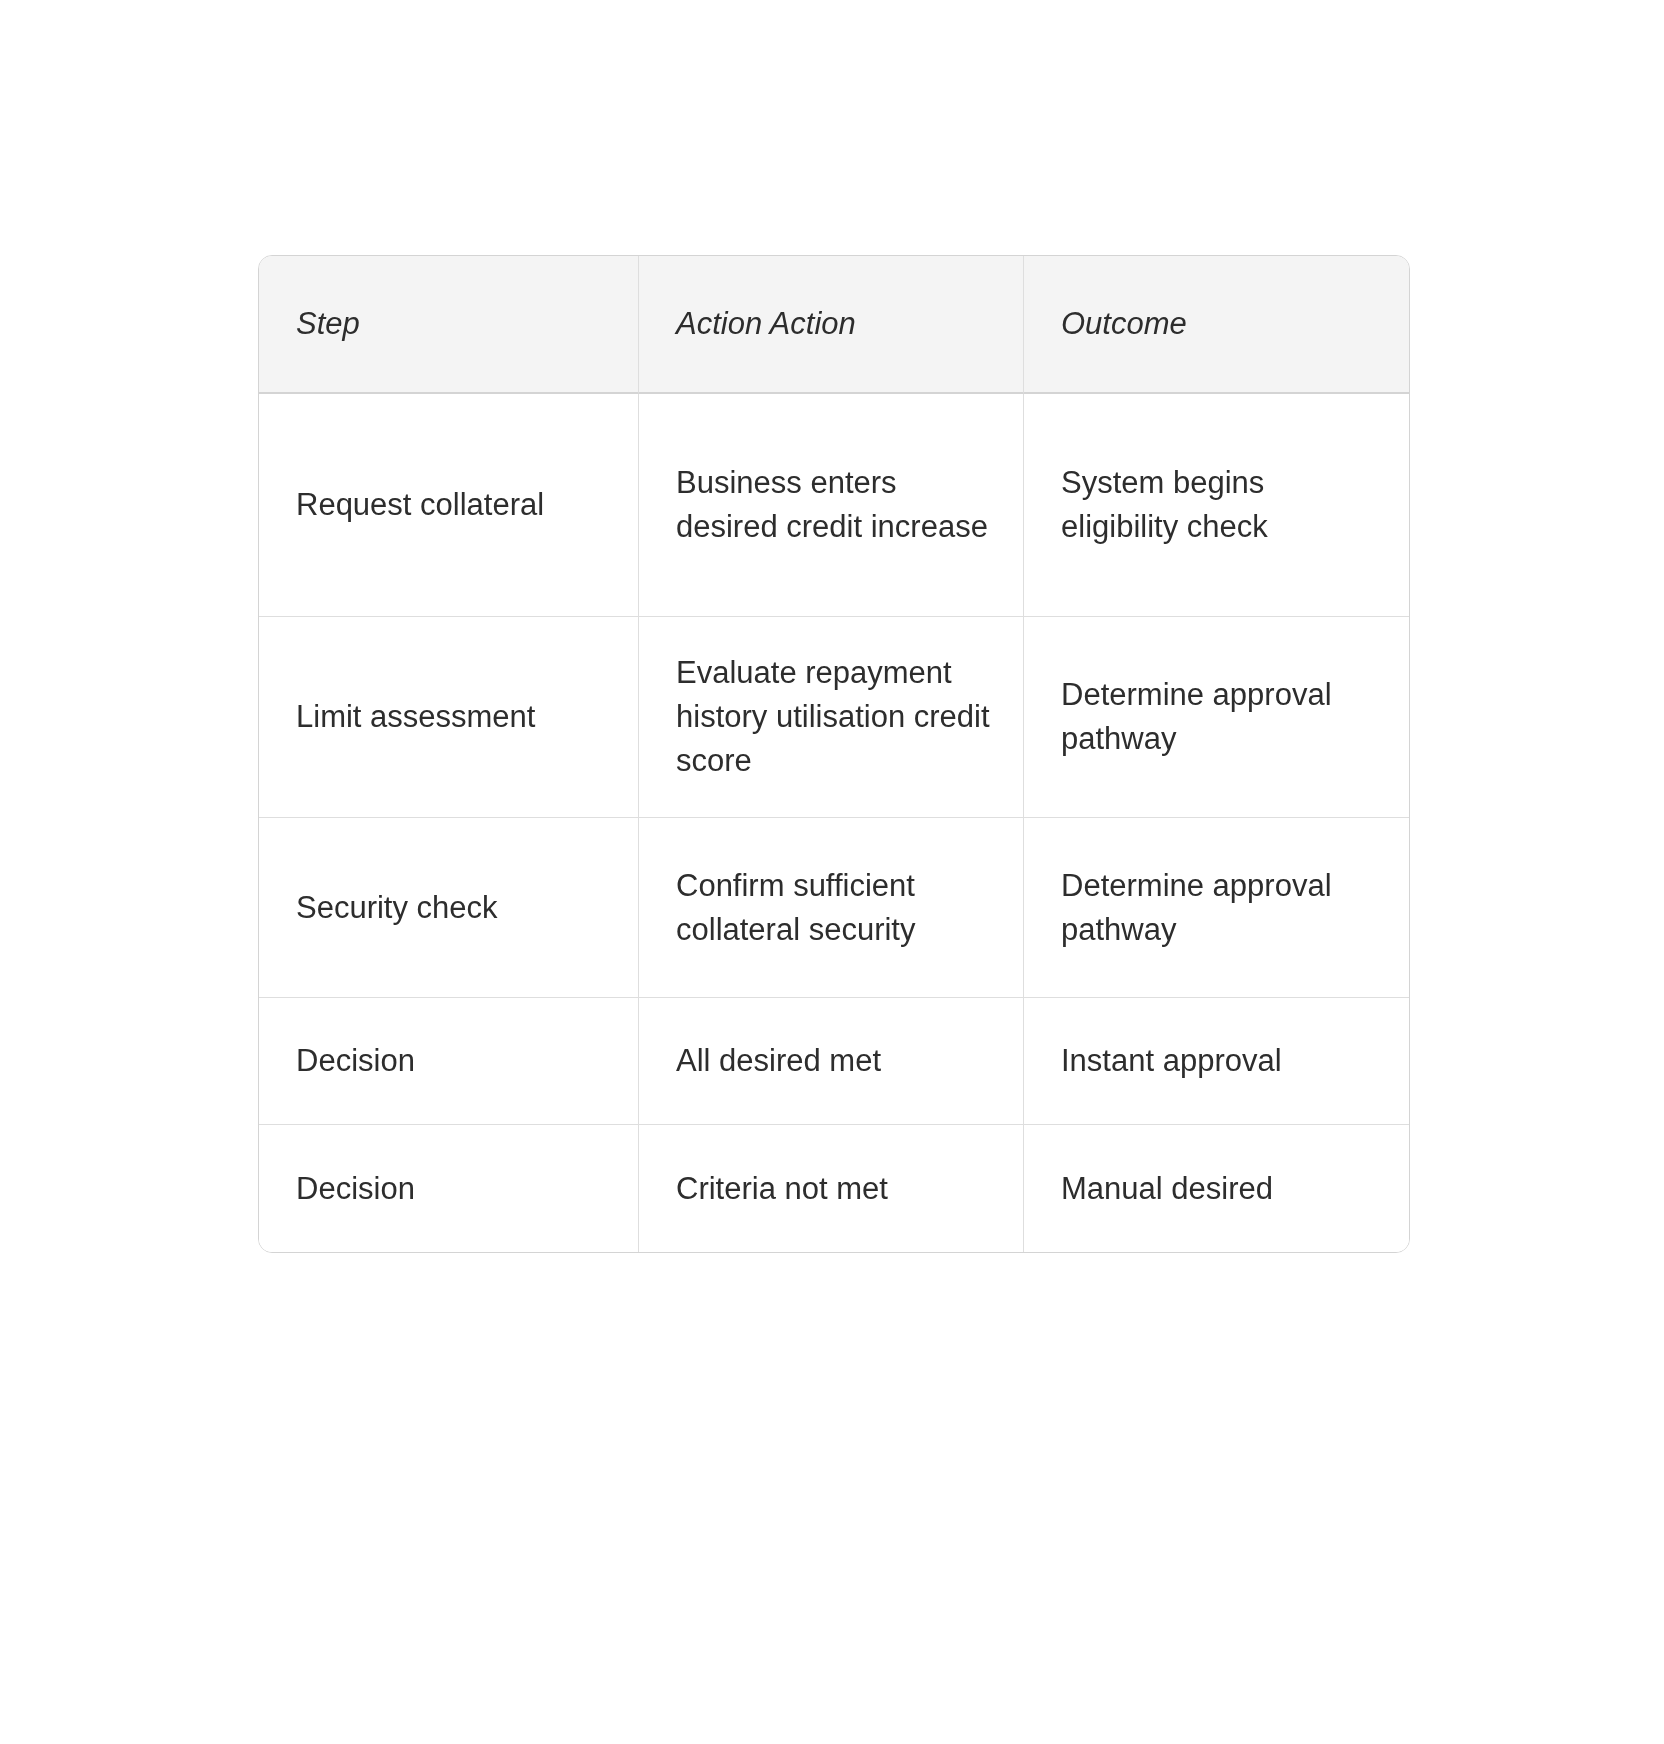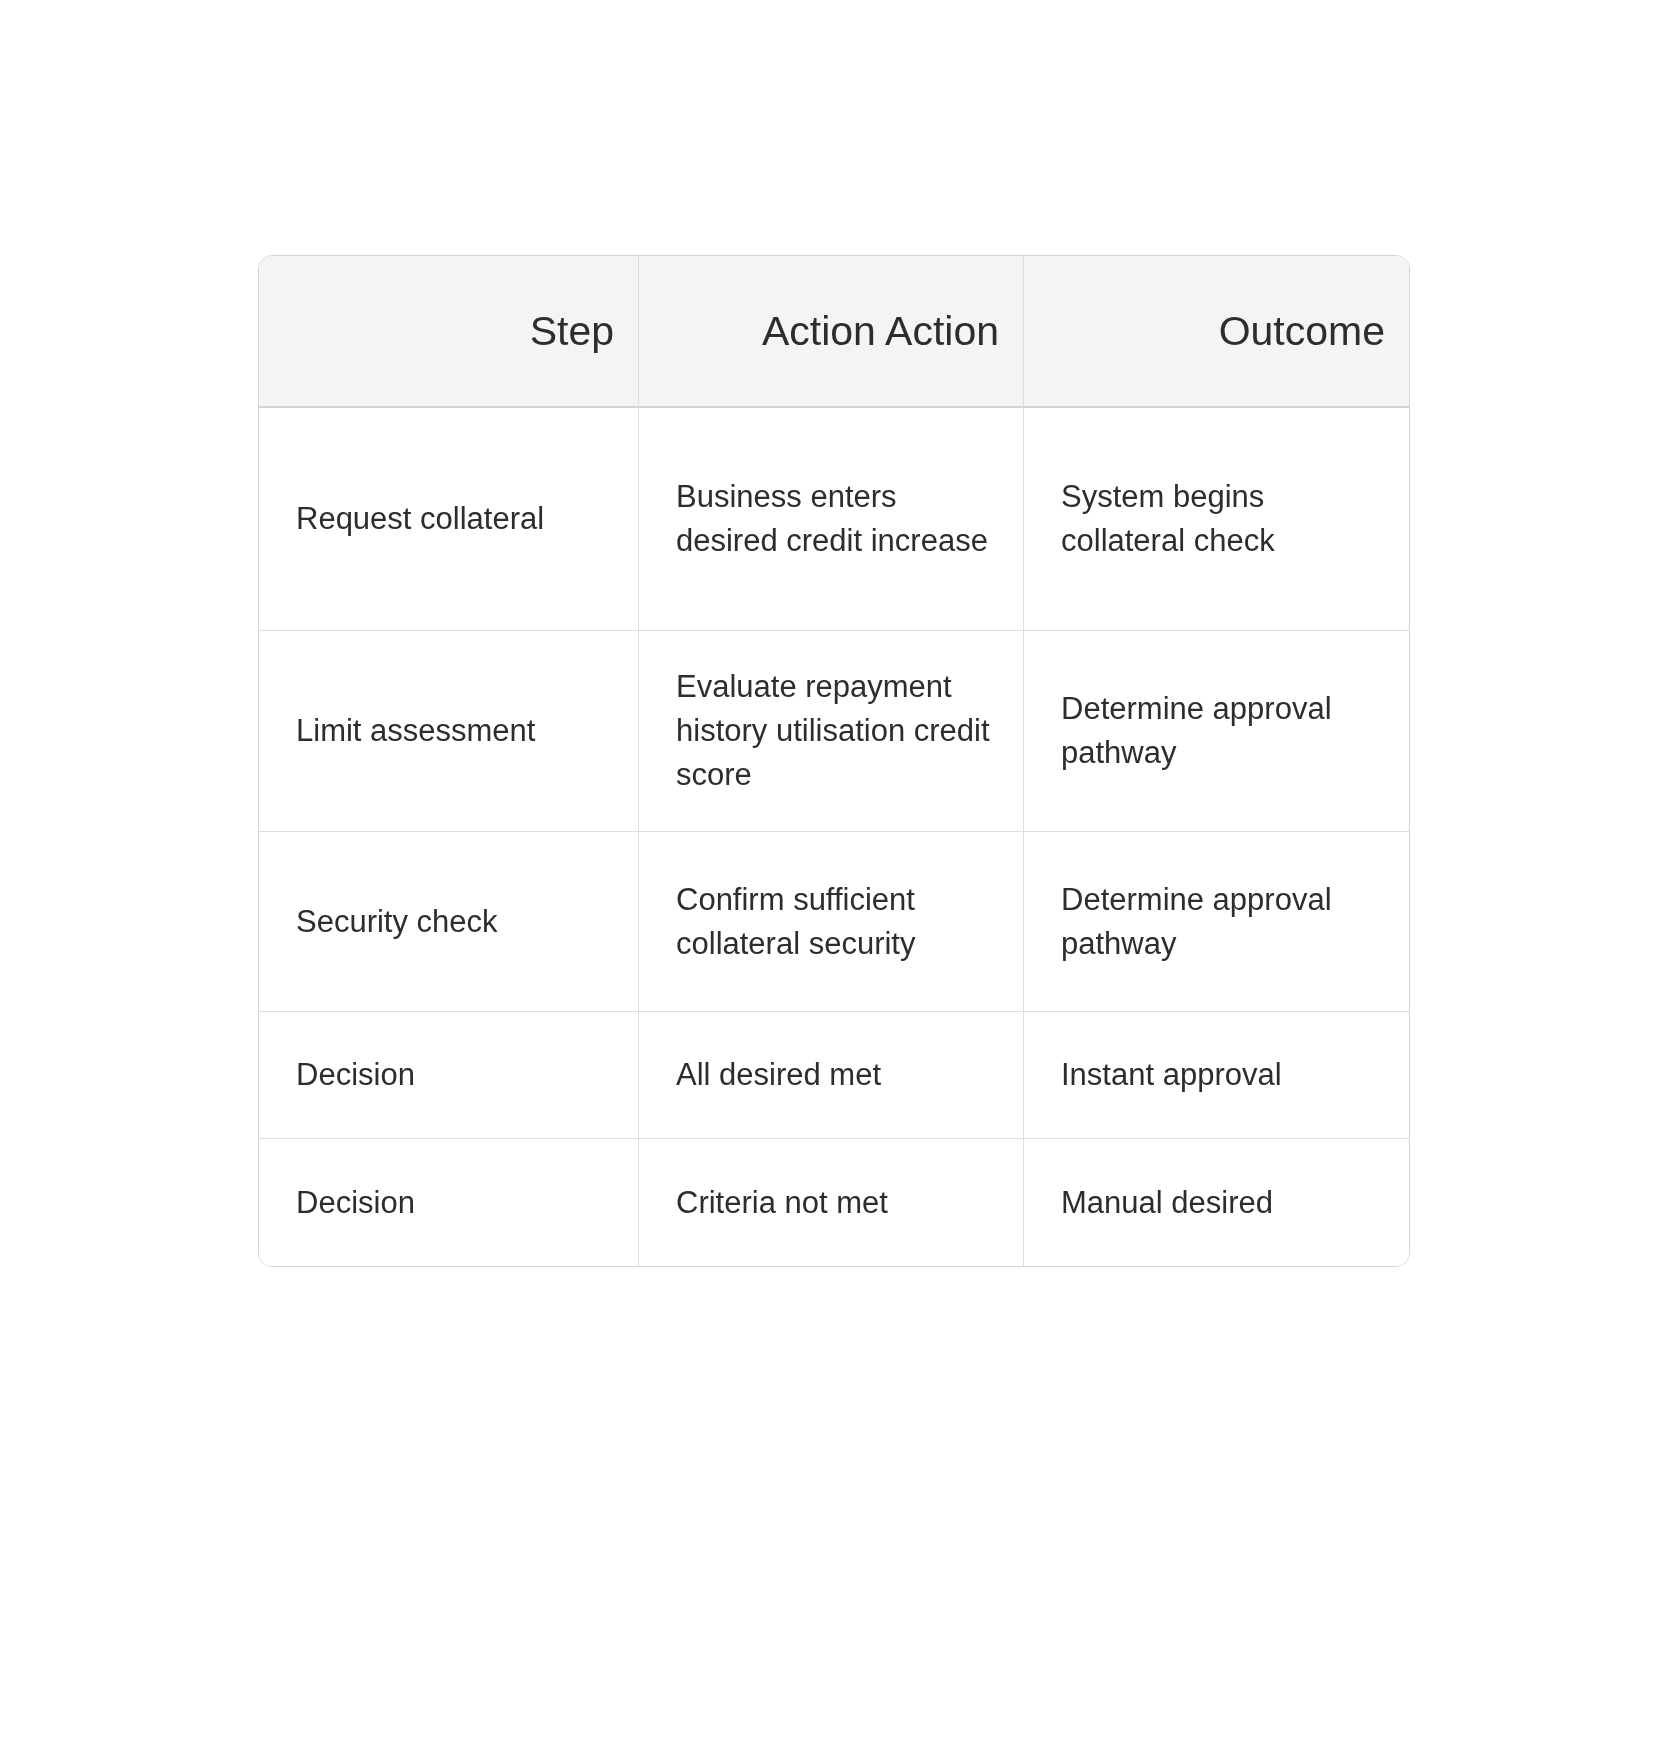--- a/index.html
+++ b/index.html
@@ -39,30 +39,31 @@
     background: #ffffff;
   }
 
   table.data-table col.c1 { width: 380px; }
   table.data-table col.c2 { width: 385px; }
   table.data-table col.c3 { width: 385px; }
 
   table.data-table thead th {
     background: #f4f4f4;
     color: #2d2d2d;
-    font-size: 41px;
+    font-size: 31px;
     font-weight: 400;
     line-height: 1.42;
-    text-align: right;
+    text-align: left;
     vertical-align: middle;
     padding: 46px 24px 46px 37px;
     border-bottom: 2px solid #d4d4d4;
     border-right: 1px solid #dedede;
     box-sizing: border-box;
     height: 127px;
+    font-style: italic;
   }
   table.data-table thead th:last-child {
     border-right: none;
   }
 
   table.data-table tbody td {
     background: #ffffff;
     color: #2d2d2d;
     font-size: 31px;
     font-weight: 400;
@@ -119,21 +120,21 @@
       </thead>
       <tbody>
         <tr class="r0">
           <td>
             <span class="cell-text">Request collateral</span>
           </td>
           <td>
             <span class="cell-text">Business enters desired credit increase</span>
           </td>
           <td>
-            <span class="cell-text">System begins collateral check</span>
+            <span class="cell-text">System begins eligibility check</span>
           </td>
         </tr>
         <tr class="r1">
           <td>
             <span class="cell-text">Limit assessment</span>
           </td>
           <td>
             <span class="cell-text">Evaluate repayment history utilisation credit score</span>
           </td>
           <td>

